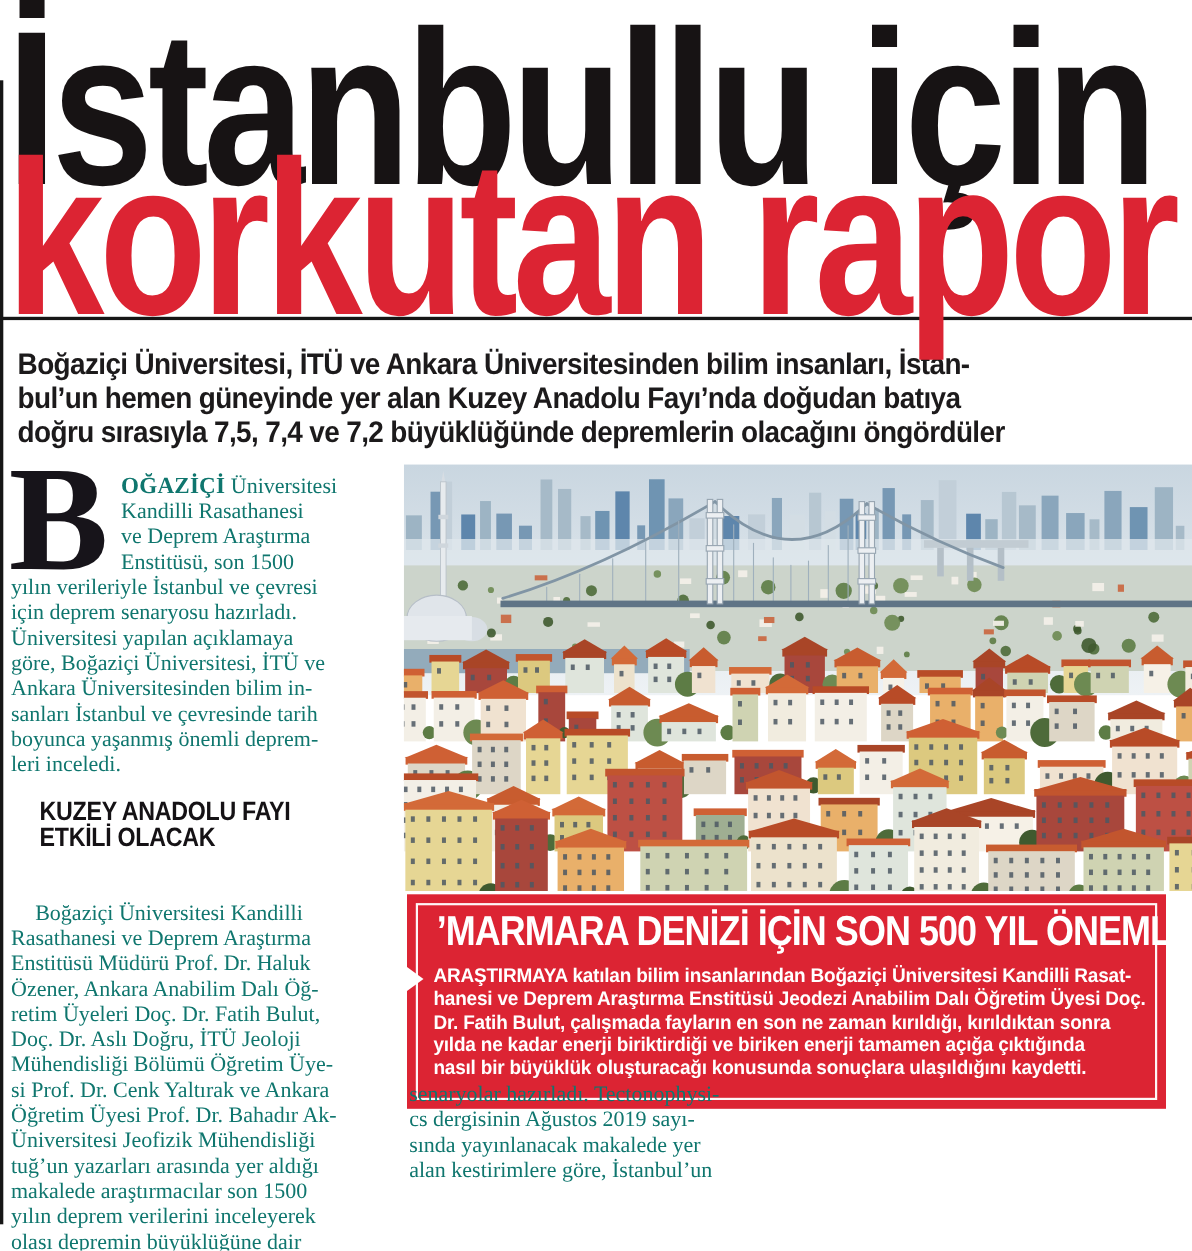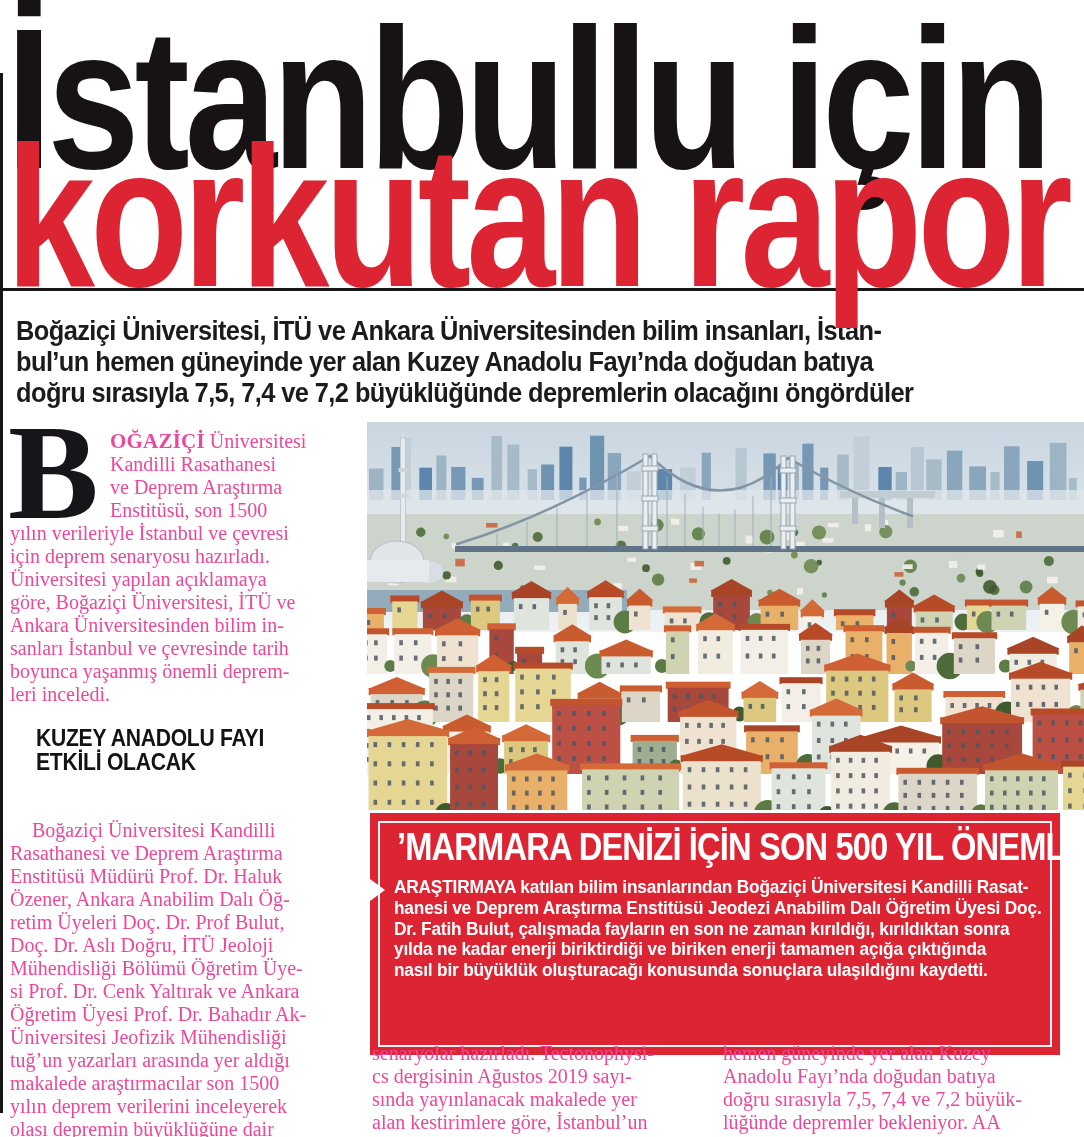--- a/index.html
+++ b/index.html
@@ -19,37 +19,37 @@
   
   .standfirst{position:absolute;left:16px;top:316px;width:1060px;font-weight:bold;
       font-size:27px;line-height:31px;letter-spacing:-.6px;color:#1c1a1b;
       transform:scaleX(.94);transform-origin:left top;}
   .standfirst div{white-space:nowrap;}
 
   
   .dropcap{position:absolute;left:8px;top:404px;font-family:"Liberation Serif",serif;
       font-weight:bold;font-size:136px;line-height:136px;color:#17141a;}
   .bl{font-family:"Liberation Serif",serif;font-size:20px;line-height:23px;
-      color:#ec4899;white-space:nowrap;}
+      color:#0f766e;white-space:nowrap;}
   .para1{position:absolute;left:10px;top:430px;width:348px;}
   .para1 .ind{margin-left:100px;}
   .para1 b{font-size:21px;letter-spacing:.2px;}
   .kicker{position:absolute;left:36px;top:726px;font-weight:bold;font-size:24px;
       line-height:24px;color:#151215;letter-spacing:-.3px;transform:scaleX(.88);
       transform-origin:left top;white-space:nowrap;}
   .para2{position:absolute;left:10px;top:819px;width:348px;}
   .para2 .fi{text-indent:22px;}
-  .colmid{position:absolute;left:372px;top:1042px;width:340px;}
+  .colmid{position:absolute;left:372px;top:984px;width:340px;}
   .colright{position:absolute;left:723px;top:1042px;width:340px;}
 
   
   .photo{position:absolute;left:367px;top:422px;width:717px;height:388px;overflow:hidden;}
 
   
-  .callout{position:absolute;left:370px;top:813px;width:690px;height:242px;background:#dc2433;}
+  .callout{position:absolute;left:370px;top:813px;width:690px;height:195px;background:#dc2433;}
   .callout-border{position:absolute;left:8px;top:8px;right:8px;bottom:8px;
       border:2px solid rgba(255,255,255,.96);}
   .callout-title{position:absolute;left:27px;top:13px;color:#fff;font-weight:bold;
       font-size:38px;line-height:42px;letter-spacing:-1px;transform:scaleX(.86);
       transform-origin:left top;white-space:nowrap;}
   .callout-body{position:absolute;left:24px;top:64px;width:660px;color:#fff;
       font-weight:bold;font-size:18px;line-height:20.8px;letter-spacing:-.2px;
       transform:scaleX(.96);transform-origin:left top;}
   .callout-body div{white-space:nowrap;}
   .arrow-marker{position:absolute;left:0;top:66px;width:0;height:0;
@@ -93,21 +93,21 @@
   <div class="kicker">
     <div>KUZEY ANADOLU FAYI</div>
     <div>ETKİLİ OLACAK</div>
   </div>
 
   <div class="para2">
     <div class="bl fi">Boğaziçi Üniversitesi Kandilli</div>
     <div class="bl">Rasathanesi ve Deprem Araştırma</div>
     <div class="bl">Enstitüsü Müdürü Prof. Dr. Haluk</div>
     <div class="bl">Özener, Ankara Anabilim Dalı Öğ-</div>
-    <div class="bl">retim Üyeleri Doç. Dr. Prof Bulut,</div>
+    <div class="bl">retim Üyeleri Doç. Dr. Fatih Bulut,</div>
     <div class="bl">Doç. Dr. Aslı Doğru, İTÜ Jeoloji</div>
     <div class="bl">Mühendisliği Bölümü Öğretim Üye-</div>
     <div class="bl">si Prof. Dr. Cenk Yaltırak ve Ankara</div>
     <div class="bl">Öğretim Üyesi Prof. Dr. Bahadır Ak-</div>
     <div class="bl">Üniversitesi Jeofizik Mühendisliği</div>
     <div class="bl">tuğ’un yazarları arasında yer aldığı</div>
     <div class="bl">makalede araştırmacılar son 1500</div>
     <div class="bl">yılın deprem verilerini inceleyerek</div>
     <div class="bl">olası depremin büyüklüğüne dair</div>
     <div class="bl">İstanbul ve çevresinde beklenen</div>
@@ -952,20 +952,14 @@
     </div>
   </div>
 
   <div class="colmid">
     <div class="bl">senaryolar hazırladı. Tectonophysi-</div>
     <div class="bl">cs dergisinin Ağustos 2019 sayı-</div>
     <div class="bl">sında yayınlanacak makalede yer</div>
     <div class="bl">alan kestirimlere göre, İstanbul’un</div>
   </div>
 
-  <div class="colright">
-    <div class="bl">hemen güneyinde yer alan Kuzey</div>
-    <div class="bl">Anadolu Fayı’nda doğudan batıya</div>
-    <div class="bl">doğru sırasıyla 7,5, 7,4 ve 7,2 büyük-</div>
-    <div class="bl">lüğünde depremler bekleniyor. AA</div>
-  </div>
 
 </div>
 
 </body></html>

